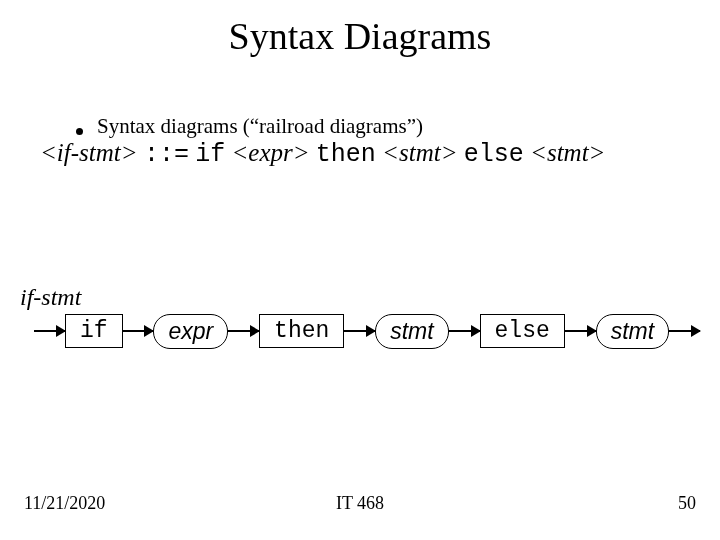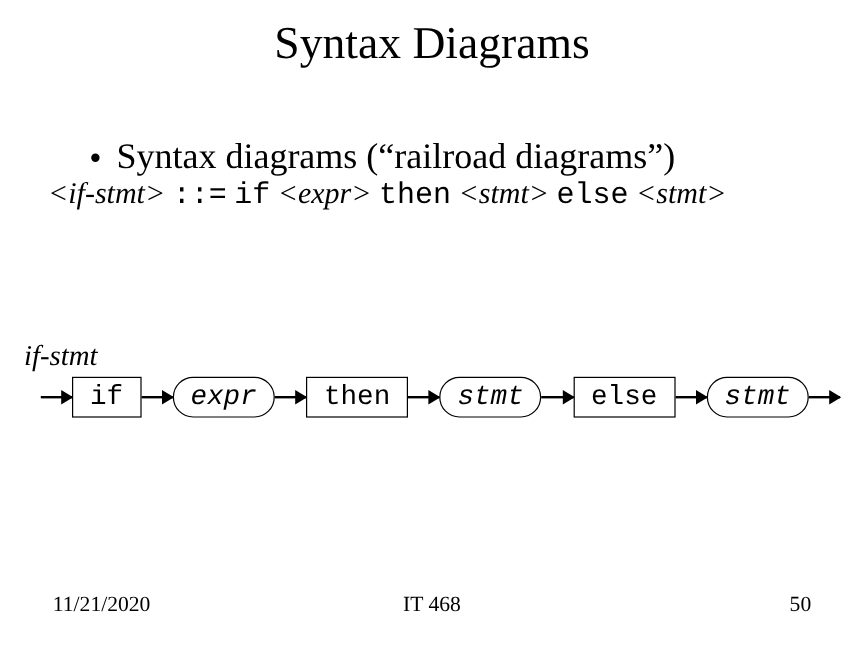--- a/index.html
+++ b/index.html
@@ -15,21 +15,21 @@
     text-align: center;
     font-size: 38px;
     padding-top: 14px;
     font-weight: normal;
   }
   .bullet-row {
     display: flex;
     align-items: flex-start;
     margin-top: 56px;
     margin-left: 76px;
-    font-size: 30px;
+    font-size: 21px;
   }
   .bullet-dot {
     width: 7px;
     height: 7px;
     background: #000;
     border-radius: 50%;
     margin-top: 14px;
     margin-right: 14px;
     flex-shrink: 0;
   }
@@ -71,29 +71,29 @@
     border-bottom: 6px solid transparent;
   }
   .node {
     border: 1.5px solid #000;
     padding: 3px 14px;
     font-size: 23px;
     background: #fff;
     white-space: nowrap;
   }
   .node.mono { font-family: "Courier New", monospace; }
-  .node.italic { font-style: italic; font-family: Liberation Mono, monospace; border-radius: 17px; }
+  .node.italic { font-style: italic; font-family: Liberation Sans, sans-serif; border-radius: 17px; }
   .footer {
     position: absolute;
     bottom: 26px;
     left: 0;
     right: 0;
     display: flex;
     justify-content: space-between;
-    padding: 0 44px;
+    padding: 0 24px;
     font-size: 18px;
   }
   .footer .center {
     position: absolute;
     left: 50%;
     transform: translateX(-50%);
   }
 </style>
 </head>
 <body>

